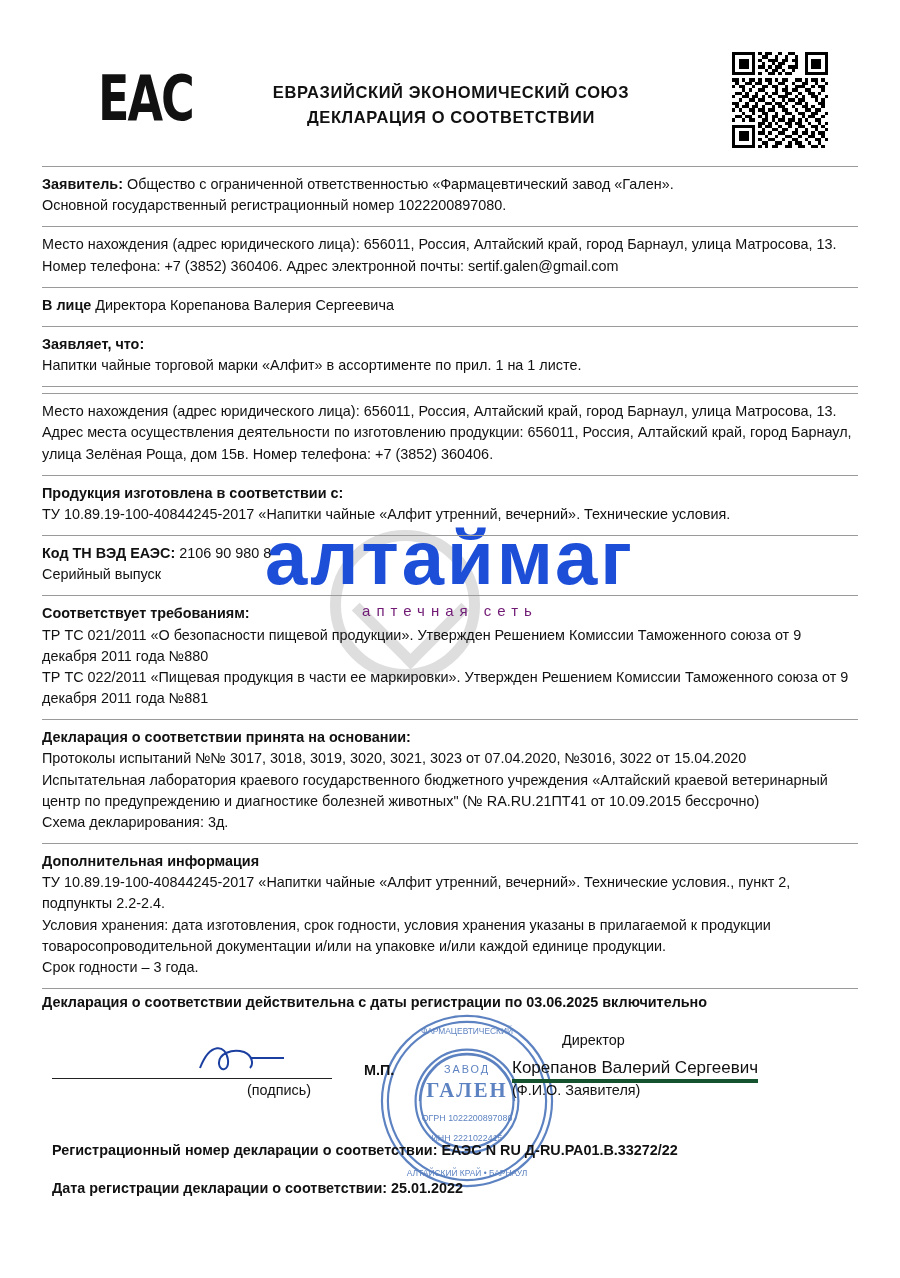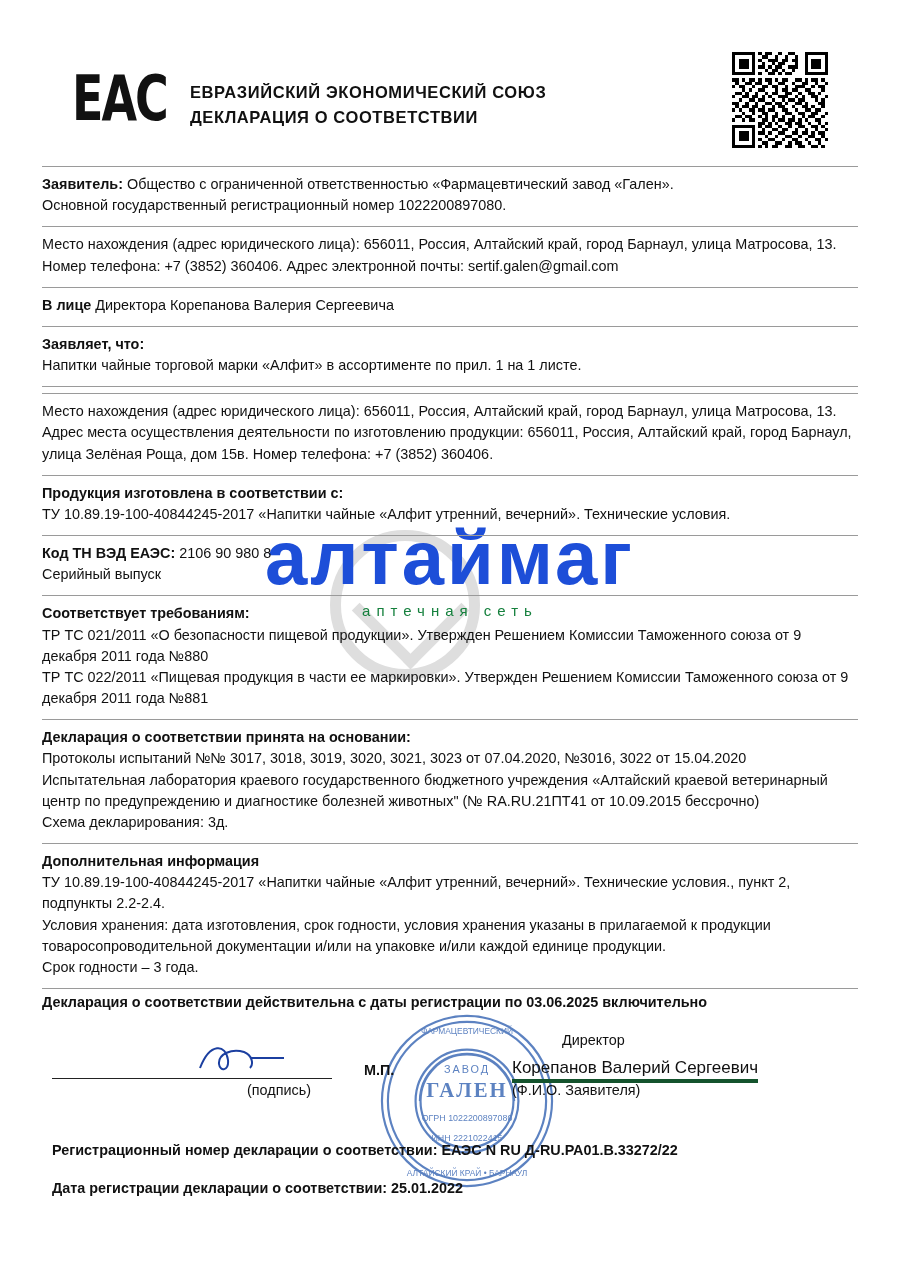--- a/index.html
+++ b/index.html
@@ -30,21 +30,21 @@
   }
   .watermark .wm-text {
     font-size: 76px;
     font-weight: bold;
     color: #1d4ed8;
     letter-spacing: 3px;
     line-height: 1;
   }
   .watermark .wm-sub {
     font-size: 15px;
-    color: #15803d;
+    color: #701a75;
     letter-spacing: 6px;
     margin-top: 6px;
   }
   .wm-logo {
     position: absolute;
     left: 330px;
     top: 530px;
     width: 150px;
     height: 150px;
     border-radius: 50%;
@@ -60,37 +60,39 @@
     border-left: 11px solid #dedede;
     border-bottom: 11px solid #dedede;
     transform: rotate(-45deg);
   }
 
   
   .header {
     position: relative;
     z-index: 2;
     height: 160px;
+    margin-left: 26px;
   }
   .eac-mark {
     position: absolute;
     left: 72px;
     top: 62px;
     font-size: 46px;
     font-weight: bold;
     letter-spacing: -2px;
     font-family: "DejaVu Sans", sans-serif;
     transform: scaleY(1.35);
     transform-origin: left top;
   }
   .head-title {
     position: absolute;
     left: 190px;
     top: 80px;
     width: 470px;
+    text-align: center;
     font-size: 16.5px;
     font-weight: bold;
     letter-spacing: 0.6px;
     line-height: 1.5;
   }
   .qr {
     position: absolute;
     right: 72px;
     top: 52px;
     width: 96px;

